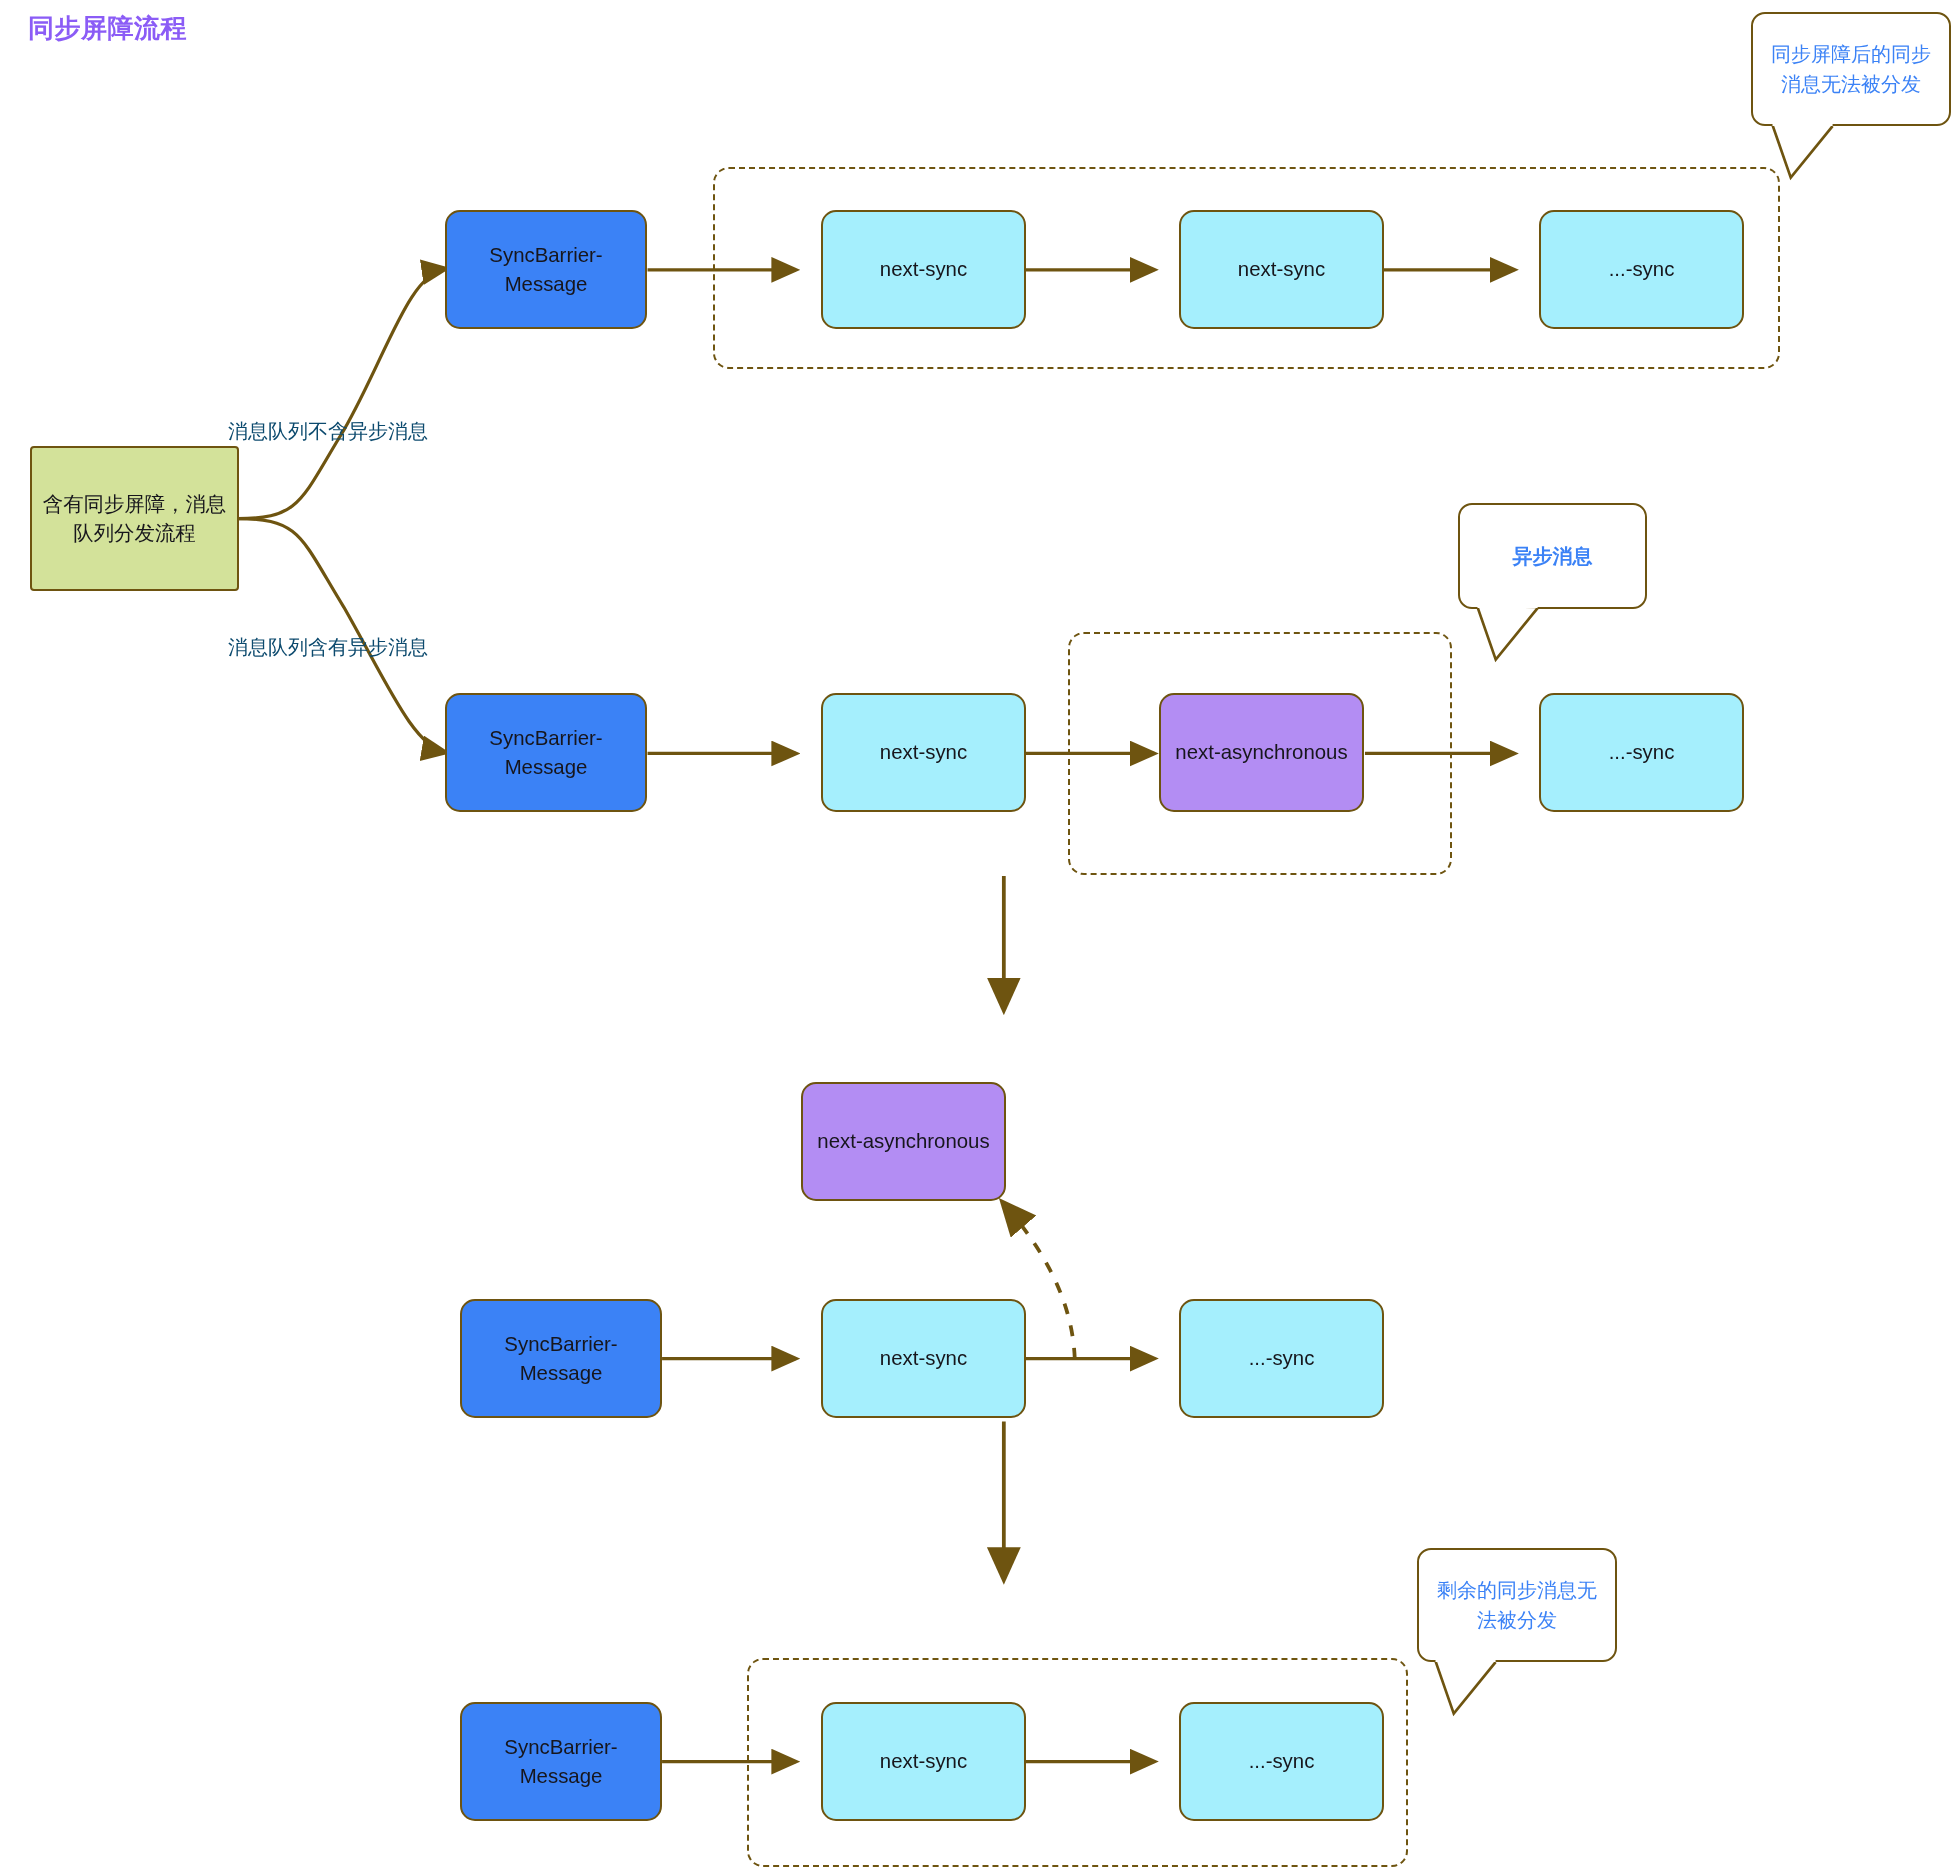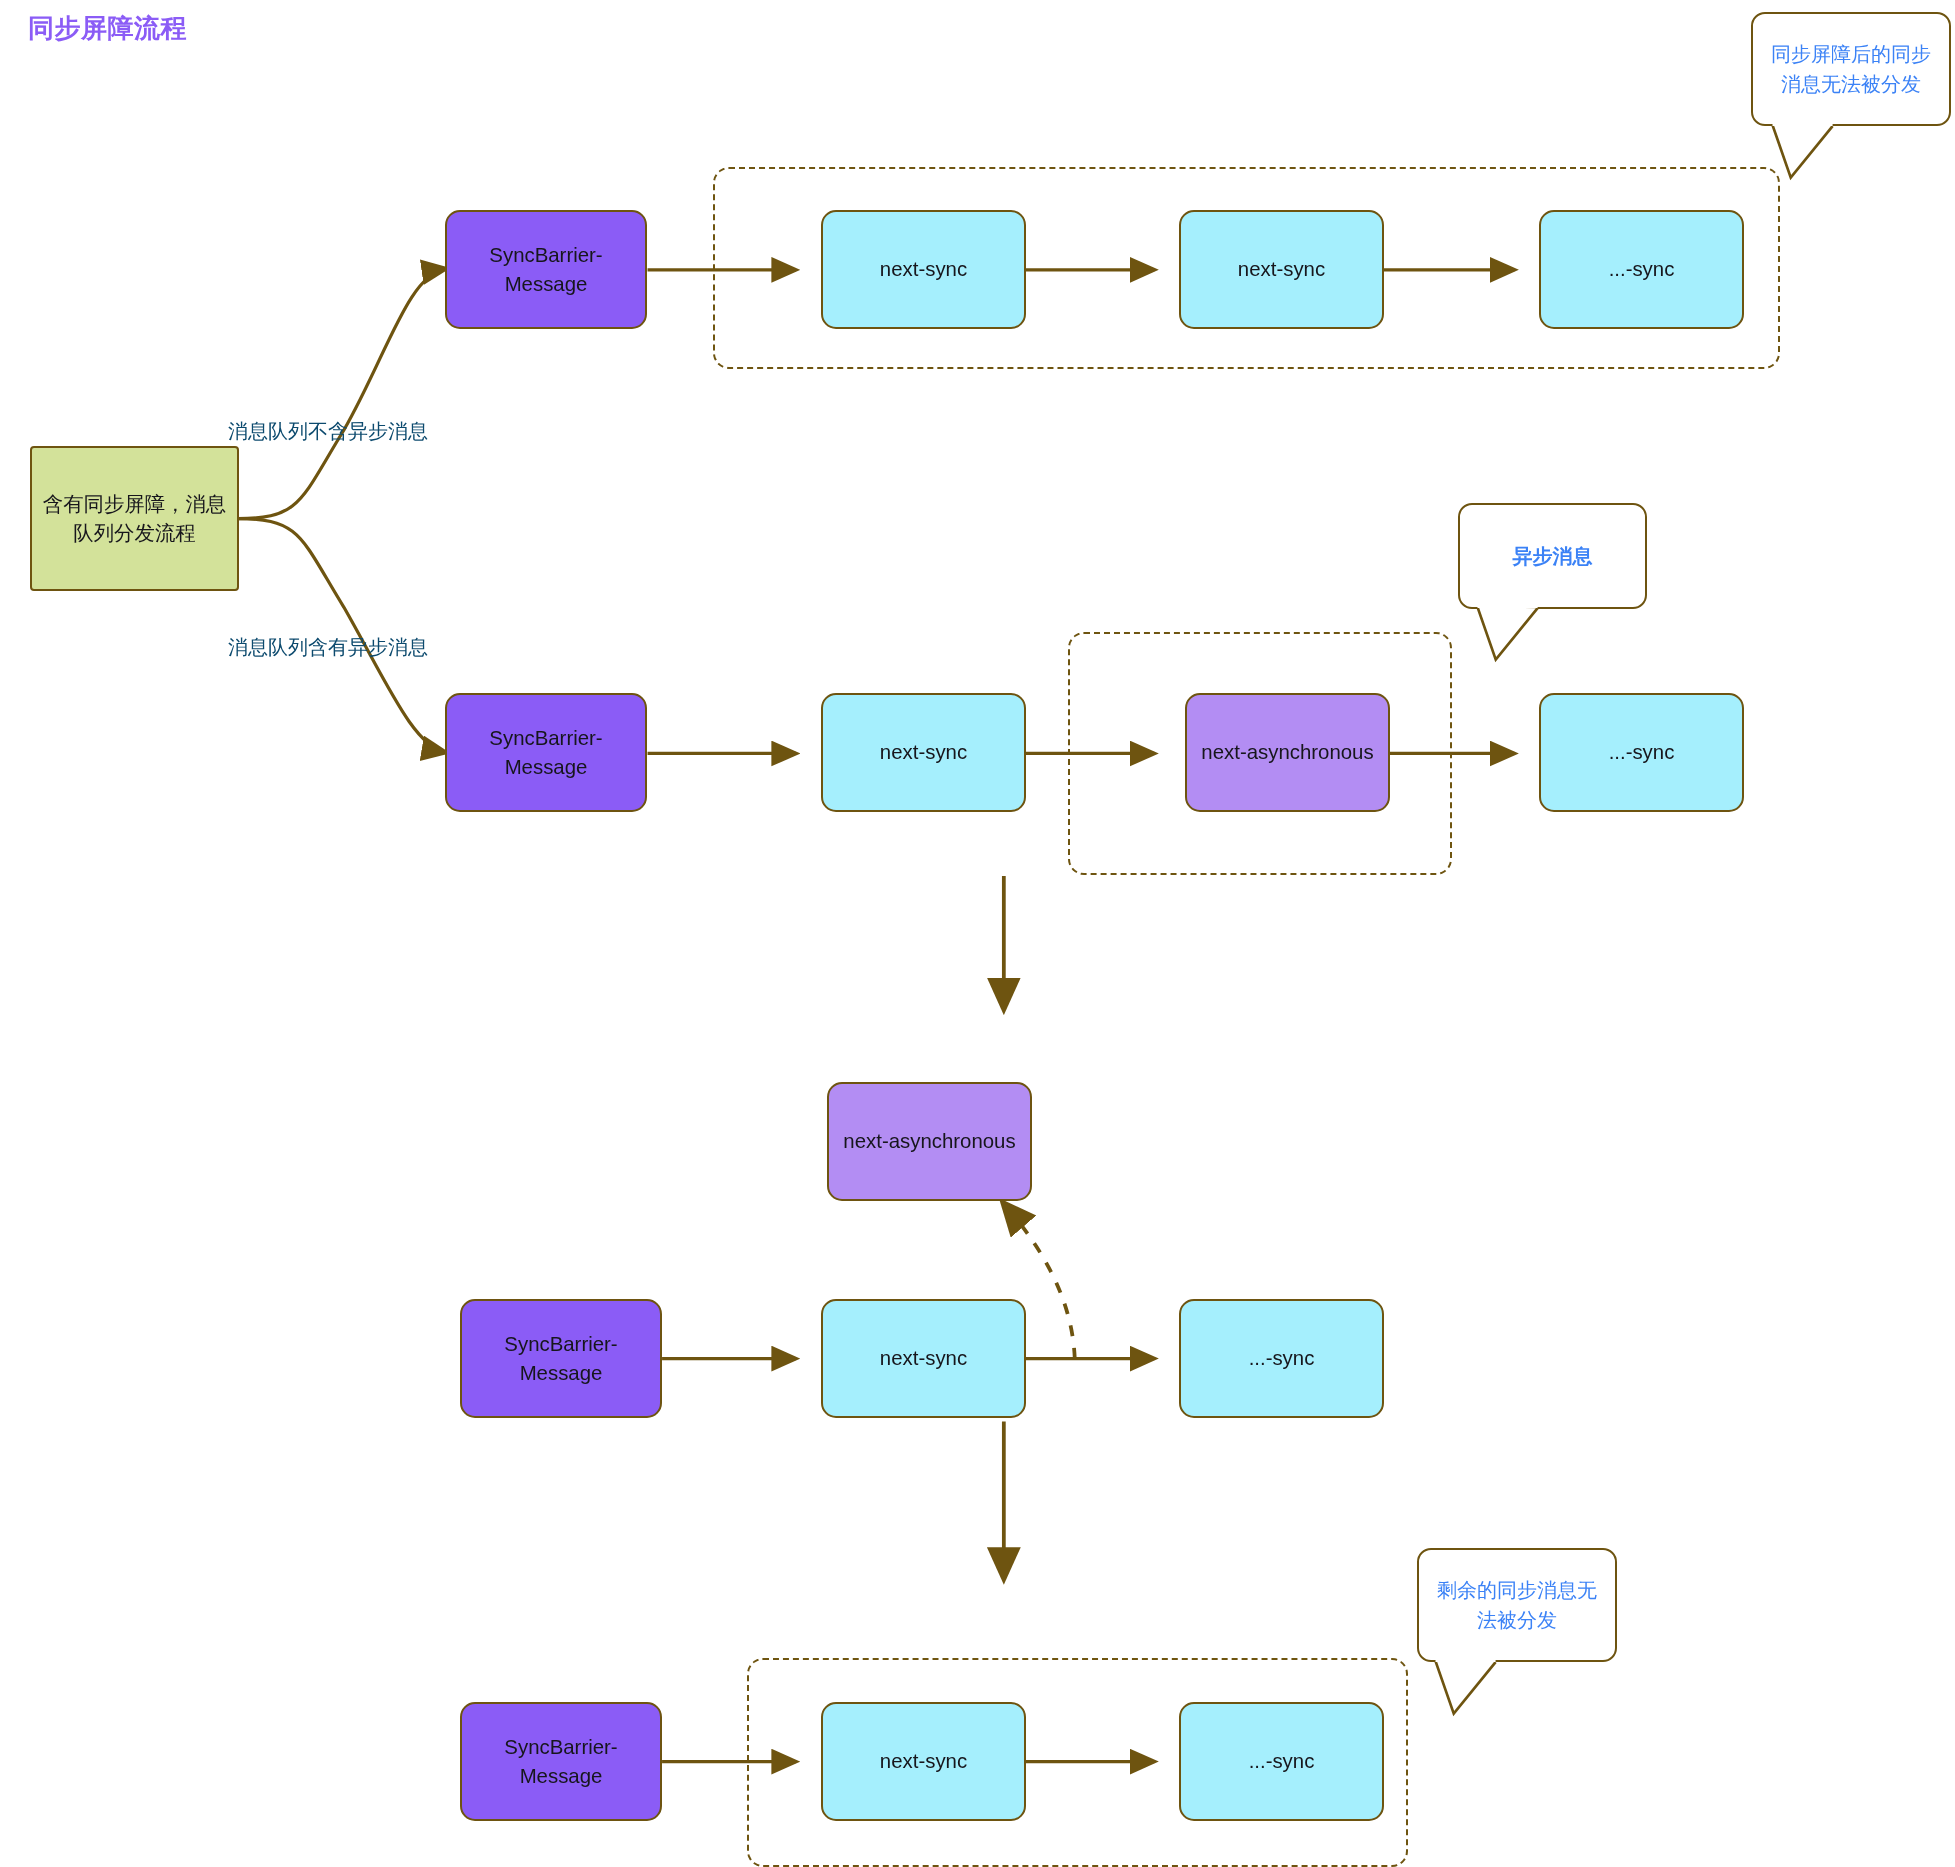--- a/index.html
+++ b/index.html
@@ -46,23 +46,23 @@
     display: flex;
     align-items: center;
     justify-content: center;
     text-align: center;
     color: #17161c;
     font-size: 20.4px;
     line-height: 1.42;
     padding: 3.2px 7.5px;
     font-family: "Liberation Sans", sans-serif;
   }
-  .node.pink   { background: #8b5cf6; }
+  .node.pink   { background: #3b82f6; }
   .node.cyan   { background: #a5effd; margin-left: 20px; }
-  .node.purple { background: #b38df3; margin-left: 26px; }
+  .node.purple { background: #b38df3; }
   .node.green  { background: #d3e29a; }
 
   .edge-label {
     position: absolute;
     font-size: 20px;
     color: #0c4a6e;
     white-space: nowrap;
     font-family: "Liberation Sans", sans-serif;
     margin-top: 36px;
   }

